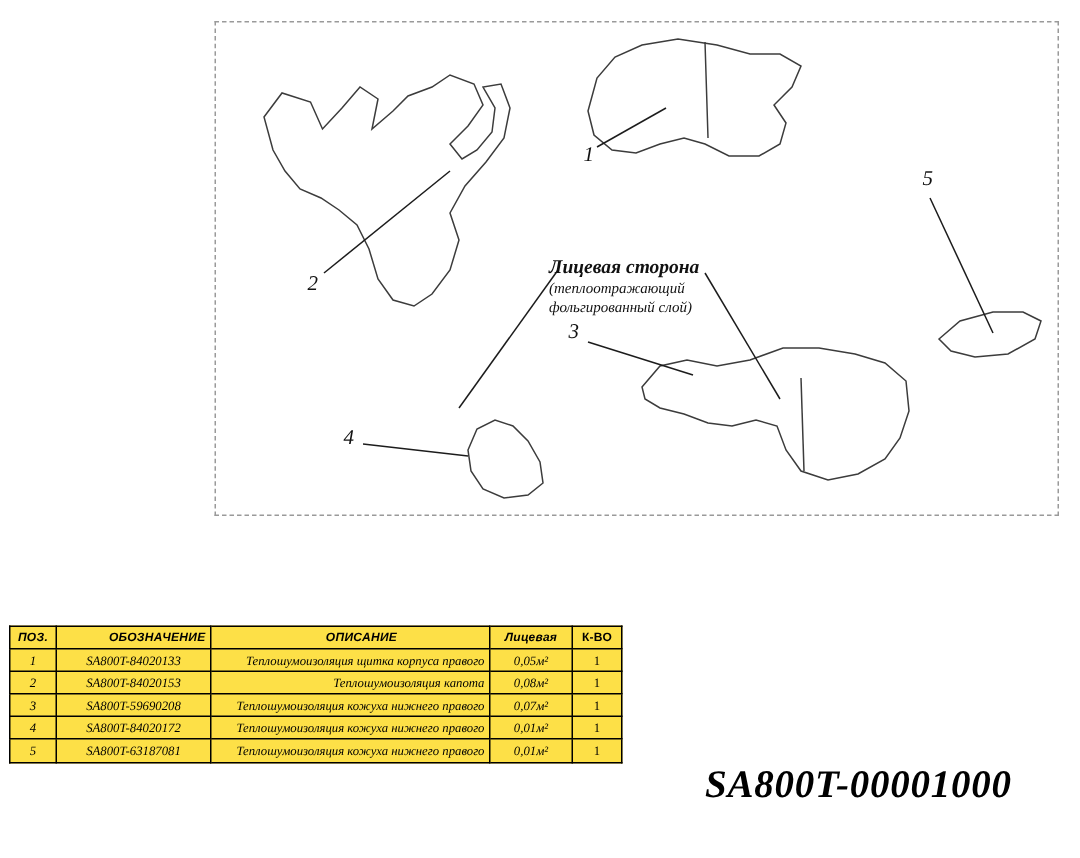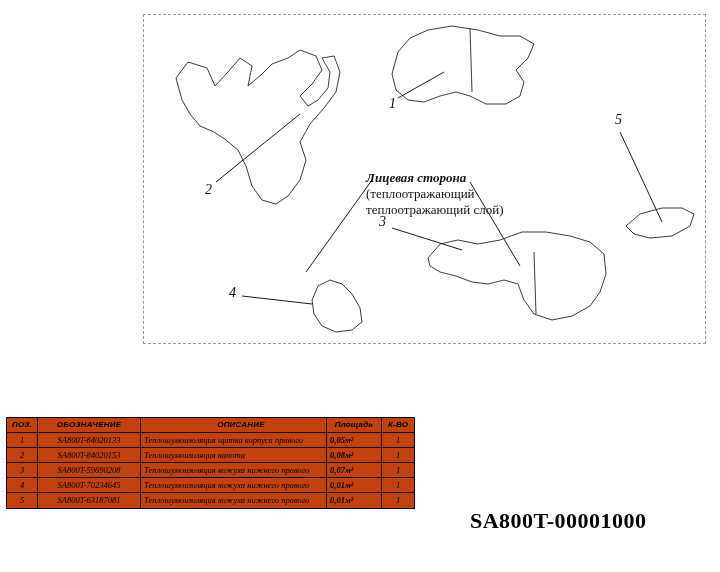--- a/index.html
+++ b/index.html
@@ -62,63 +62,65 @@
   .face-note .title {
     font-family: "Liberation Serif", serif;
     font-style: italic;
     font-weight: bold;
     font-size: 13px;
     color: #111;
     white-space: nowrap;
   }
   .face-note .sub {
     font-family: "Liberation Serif", serif;
-    font-size: 13px;
+    font-style: italic;
+    font-size: 10px;
     line-height: 1.15;
     color: #111;
     margin-top: 1px;
     white-space: nowrap;
   }
   
   .spec-table {
     position: absolute;
     left: 6px;
     top: 417px;
     border-collapse: collapse;
     font-family: "Liberation Serif", serif;
     font-size: 8.5px;
     color: #000;
-    background: #c2410c;
+    background: #fde047;
   }
   .spec-table th, .spec-table td {
     border: 1px solid #000;
     padding: 2px 3px;
     vertical-align: middle;
   }
   .spec-table th {
     font-family: "Liberation Sans", sans-serif;
     font-size: 8px;
     font-weight: bold;
     text-align: center;
     letter-spacing: 0.2px;
   }
   .col-pos   { width: 24px;  text-align: center; font-style: italic; }
   .col-code  { width: 96px;  text-align: center; font-style: italic; padding-left: 5px;}
-  .col-desc  { width: 164px; text-align: left; font-style: italic; padding-left: 5px; line-height: 1.2;}
-  .col-area  { width: 48px;  font-style: italic; font-weight: bold; }
-  .col-qty   { width: 26px;  text-align: center; font-style: italic; }
+  .col-desc  { width: 164px; text-align: right; font-style: italic; padding-left: 5px; line-height: 1.2;}
+  .col-area  { width: 48px;  text-align: center; font-style: italic; }
+  .col-qty   { width: 26px;  text-align: center; }
   .spec-table th.col-desc { text-align: center; padding-left: 18px;}
-  .spec-table th.col-code { text-align: center; padding-left: 3px;}
+  .spec-table th.col-code { text-align: right; padding-left: 3px;}
   .doc-number {
     position: absolute;
     left: 470px;
     top: 508px;
     font-family: "Liberation Serif", serif;
+    font-style: italic;
     font-weight: bold;
-    font-size: 22px;
+    font-size: 26px;
     color: #000;
     letter-spacing: 0.5px;
   }
 </style>
 </head>
 <body>
 
 <div id="sheet">
 
   <div class="drawing-frame"></div>
@@ -150,36 +152,36 @@
     <line class="leader" x1="392" y1="228" x2="462" y2="250"></line>
     <line class="leader" x1="242" y1="296" x2="312" y2="304"></line>
     <line class="leader" x1="620" y1="132" x2="662" y2="222"></line>
     <line class="leader" x1="372" y1="180" x2="306" y2="272"></line>
     <line class="leader" x1="470" y1="182" x2="520" y2="266"></line>
   </svg>
 
   <div class="face-note">
     <div class="title">Лицевая сторона</div>
     <div class="sub">(теплоотражающий</div>
-    <div class="sub">теплоотражающий слой)</div>
+    <div class="sub">фольгированный слой)</div>
   </div>
 
   <div class="callout" style="left:389px; top:96px;">1</div>
   <div class="callout" style="left:205px; top:182px;">2</div>
   <div class="callout" style="left:379px; top:214px;">3</div>
   <div class="callout" style="left:229px; top:285px;">4</div>
   <div class="callout" style="left:615px; top:112px;">5</div>
 
   <table class="spec-table">
     <thead>
       <tr>
         <th class="col-pos">ПОЗ.</th>
         <th class="col-code">ОБОЗНАЧЕНИЕ</th>
         <th class="col-desc">ОПИСАНИЕ</th>
-        <th class="col-area">Площадь</th>
+        <th class="col-area">Лицевая</th>
         <th class="col-qty">К-ВО</th>
       </tr>
     </thead>
     <tbody>
       <tr>
         <td class="col-pos">1</td>
         <td class="col-code">SA800T-84020133</td>
         <td class="col-desc">Теплошумоизоляция щитка корпуса правого</td>
         <td class="col-area">0,05м²</td>
         <td class="col-qty">1</td>
@@ -193,21 +195,21 @@
       </tr>
       <tr>
         <td class="col-pos">3</td>
         <td class="col-code">SA800T-59690208</td>
         <td class="col-desc">Теплошумоизоляция кожуха нижнего правого</td>
         <td class="col-area">0,07м²</td>
         <td class="col-qty">1</td>
       </tr>
       <tr>
         <td class="col-pos">4</td>
-        <td class="col-code">SA800T-70234645</td>
+        <td class="col-code">SA800T-84020172</td>
         <td class="col-desc">Теплошумоизоляция кожуха нижнего правого</td>
         <td class="col-area">0,01м²</td>
         <td class="col-qty">1</td>
       </tr>
       <tr>
         <td class="col-pos">5</td>
         <td class="col-code">SA800T-63187081</td>
         <td class="col-desc">Теплошумоизоляция кожуха нижнего правого</td>
         <td class="col-area">0,01м²</td>
         <td class="col-qty">1</td>

